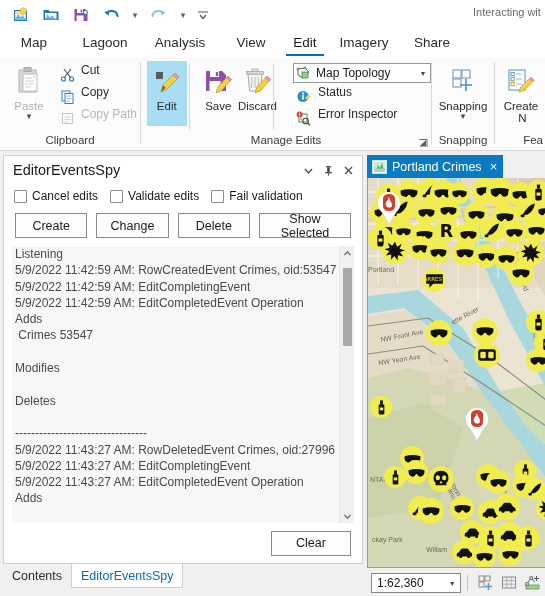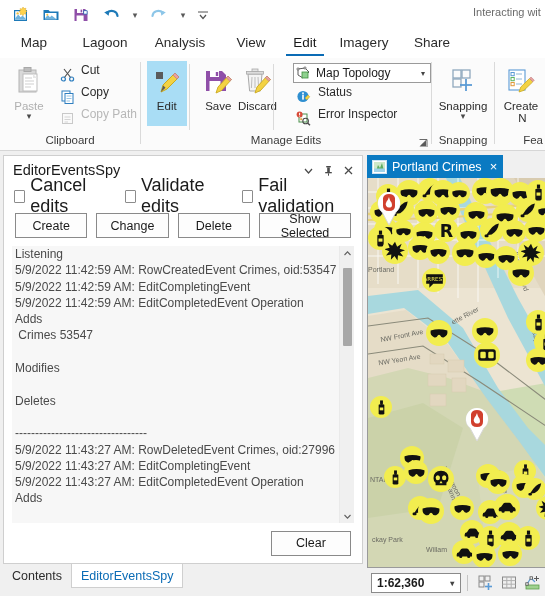--- a/index.html
+++ b/index.html
@@ -128,21 +128,21 @@
   .pane-head {
     height: 28px; display: flex; align-items: center;
     padding: 0 4px 0 9px;
   }
   .pane-title { font-size: 14.5px; color: #1a1a1a; flex: 1; }
   .pane-hbtn { width: 20px; height: 20px; display:flex; align-items:center; justify-content:center; }
 
   .opts {
     display: flex; align-items: center; height: 24px; padding-left: 10px; gap: 0;
   }
-  .chk { display: flex; align-items: center; font-size: 18px; color: #1a1a1a; margin-right: 12px; }
+  .chk { display: flex; align-items: center; font-size: 12px; color: #1a1a1a; margin-right: 12px; }
   .chk .box {
     width: 13px; height: 13px; border: 1px solid #8c8c8c; background: #fff;
     margin-right: 5px; border-radius: 1px;
   }
 
   .btnrow { display: flex; padding: 5px 11px 0 11px; gap: 9px; }
   .btn {
     height: 25px; border: 1px solid #8a8a8a; background: #fdfdfd;
     font-size: 12.5px; color: #1a1a1a;
     display: flex; align-items: center; justify-content: center;
@@ -205,21 +205,21 @@
   .maptab .mt-close { margin-left: 8px; font-size: 13px; }
   .mapcanvas {
     flex: 1; position: relative; overflow: hidden;
     border: 1px solid #9a9a9a; border-top: none;
     background: #e8e0cc;
   }
 
   
   .statusbar {
     position: absolute; left: 367px; top: 419px; width: 178px; height: 26px;
-    display: flex; align-items: center; padding-left: 4px; font-weight: bold;
+    display: flex; align-items: center; padding-left: 4px;
   }
   .scalecombo {
     width: 92px; height: 20px; border: 1px solid #8a8a8a; background: #fff;
     display: flex; align-items: center; font-size: 12px; color: #1a1a1a;
   }
   .scalecombo .txt { flex: 1; padding-left: 5px; }
   .scalecombo .car { width: 16px; text-align: center; font-size: 8px; color: #444; }
   .sb-sep { width: 1px; height: 16px; background: #c4c4c4; margin: 0 6px; }
   .sb-ico { width: 24px; height: 22px; display: flex; align-items: center; justify-content: center; }
 

